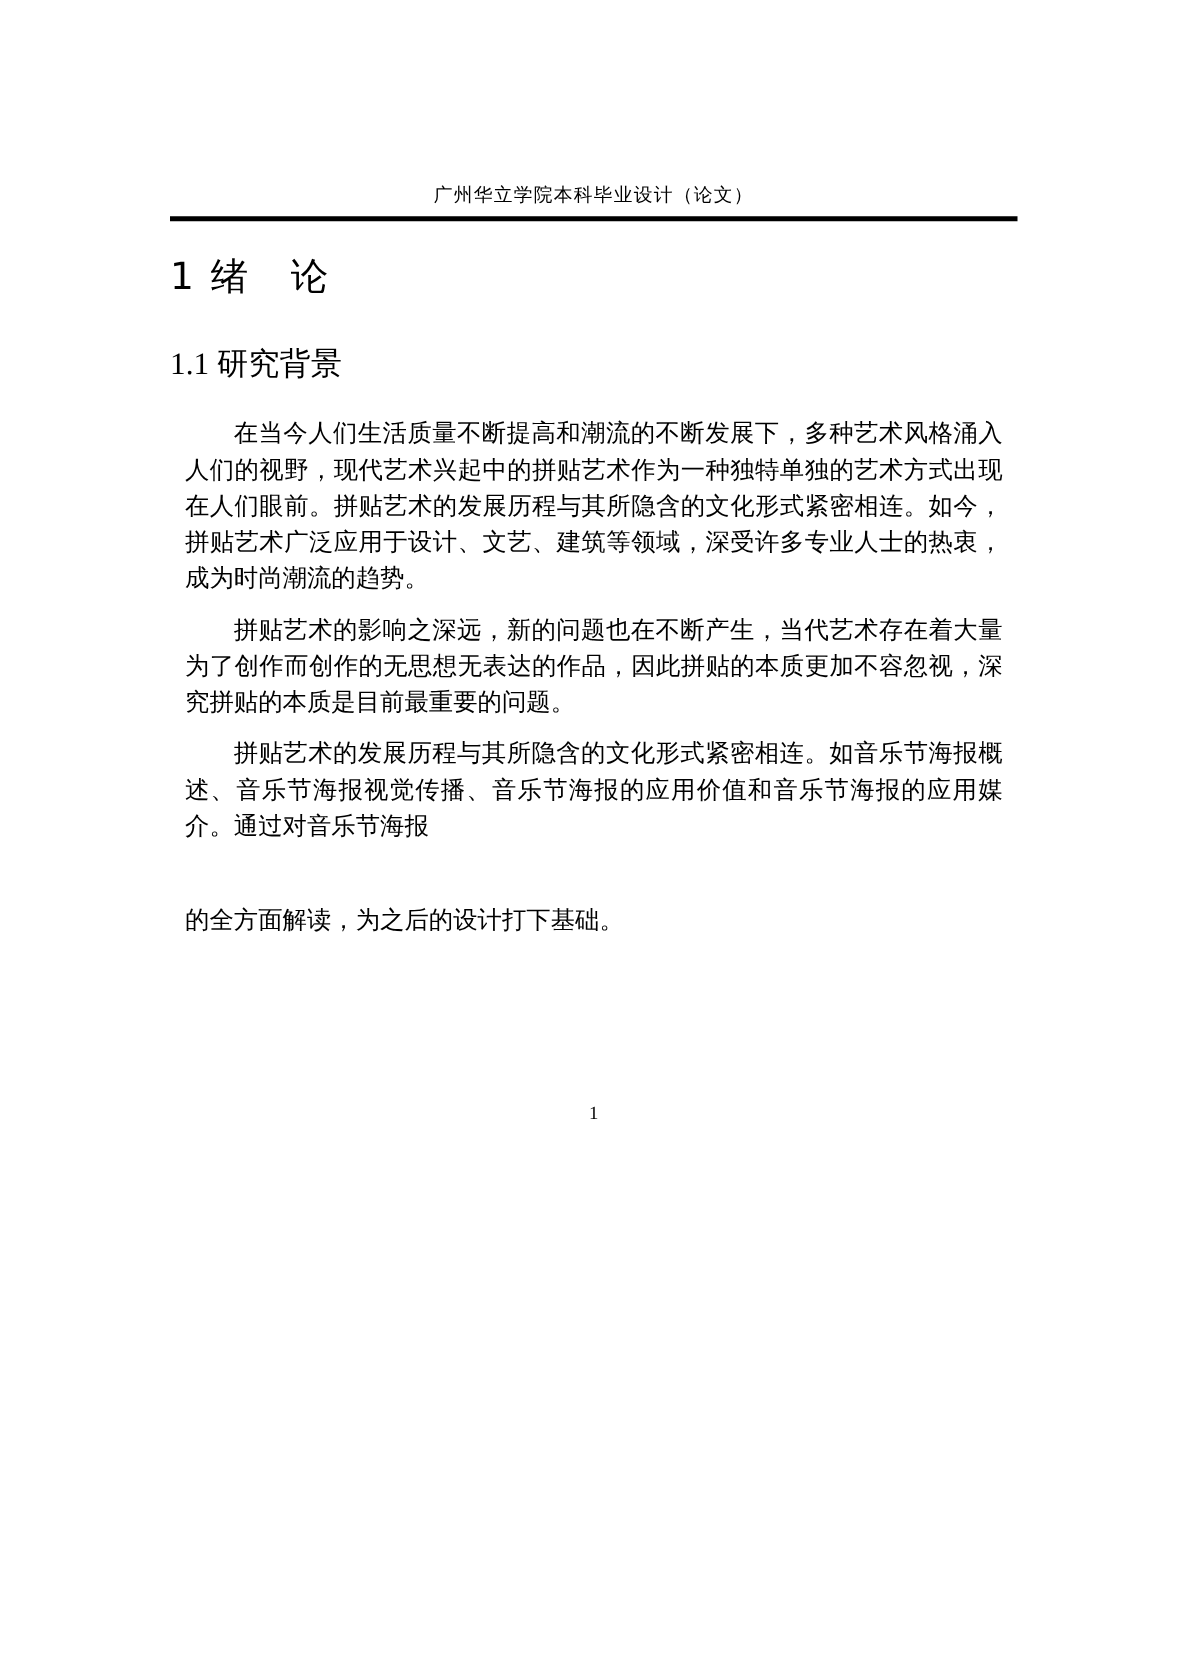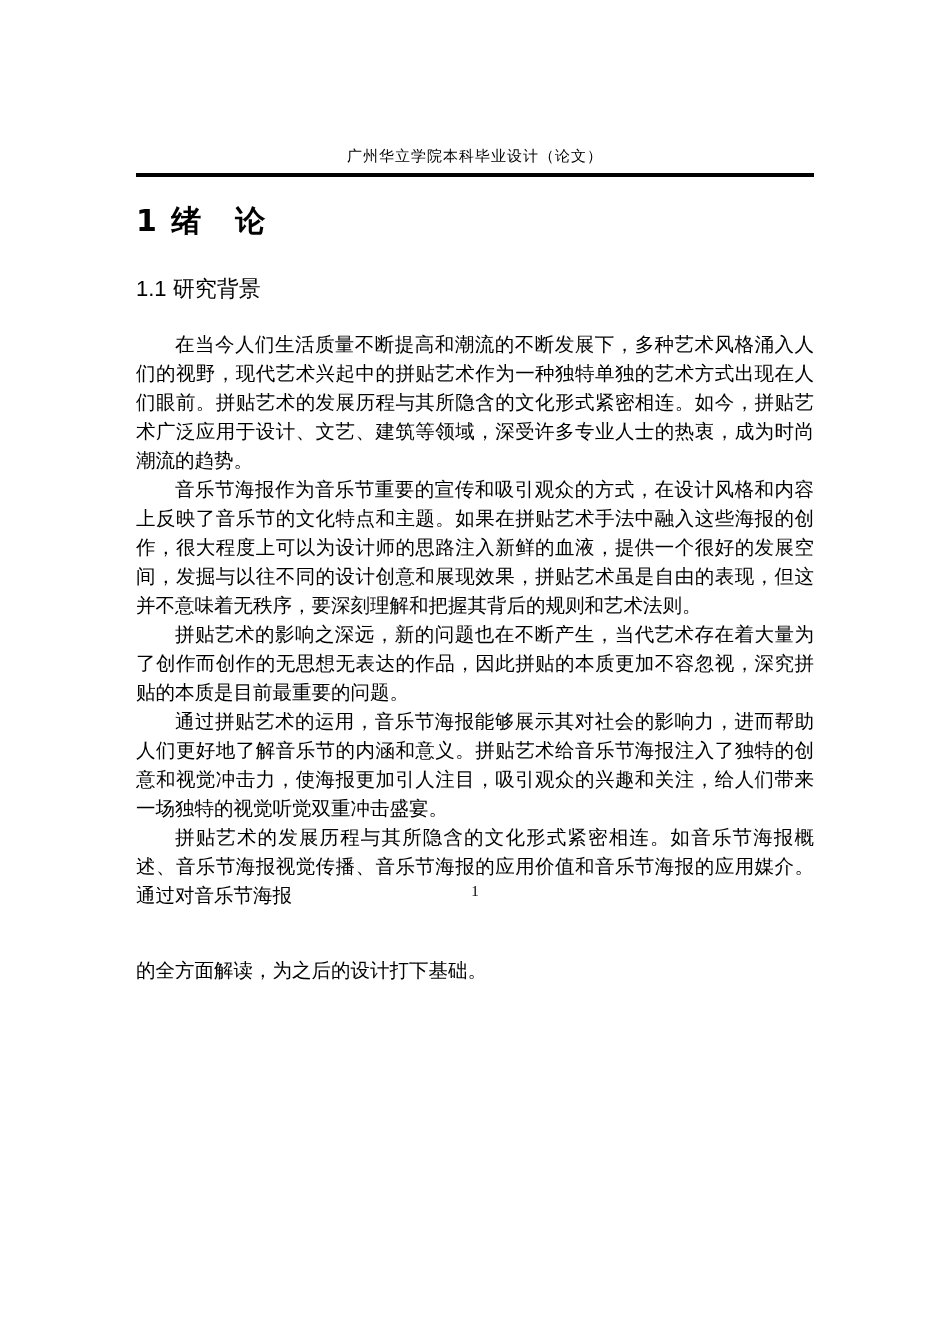--- a/index.html
+++ b/index.html
@@ -27,40 +27,40 @@
   .header-rule {
     height: 4px;
     background: #000000;
     margin-top: 7px;
     margin-bottom: 24px;
   }
 
   .doc-title {
     font-family: "DejaVu Sans", "Liberation Sans", sans-serif;
     font-size: 30px;
-    font-weight: bold;
+    font-weight: normal;
     letter-spacing: 2px;
     margin: 0;
   }
 
   .section-heading {
-    font-family: Liberation Sans, sans-serif;
-    font-size: 22px;
+    font-family: Liberation Serif, serif;
+    font-size: 25px;
     font-weight: normal;
     margin: 50px 0 26px 0;
   }
   .section-heading.first { margin-top: 32px; }
 
   .body-para {
     font-size: 19.5px;
     line-height: 29px;
     text-align: justify;
     text-justify: inter-ideograph;
     text-indent: 2em;
-    margin: 0;
+    margin: 12px;
   }
   .body-para.no-indent {
     text-indent: 0;
     margin-top: 46px;
   }
 
   .page-number {
     position: absolute;
     left: 0;
     right: 0;
@@ -75,24 +75,22 @@
 <div class="page">
   <div class="content">
 
     <div class="header-text">广州华立学院本科毕业设计（论文）</div>
     <div class="header-rule"></div>
 
     <h1 class="doc-title">1  绪　论</h1>
 
     <h2 class="section-heading first">1.1 研究背景</h2>
     <p class="body-para">在当今人们生活质量不断提高和潮流的不断发展下，多种艺术风格涌入人们的视野，现代艺术兴起中的拼贴艺术作为一种独特单独的艺术方式出现在人们眼前。拼贴艺术的发展历程与其所隐含的文化形式紧密相连。如今，拼贴艺术广泛应用于设计、文艺、建筑等领域，深受许多专业人士的热衷，成为时尚潮流的趋势。</p>
-    <p class="body-para">音乐节海报作为音乐节重要的宣传和吸引观众的方式，在设计风格和内容上反映了音乐节的文化特点和主题。如果在拼贴艺术手法中融入这些海报的创作，很大程度上可以为设计师的思路注入新鲜的血液，提供一个很好的发展空间，发掘与以往不同的设计创意和展现效果，拼贴艺术虽是自由的表现，但这并不意味着无秩序，要深刻理解和把握其背后的规则和艺术法则。</p>
 
     <p class="body-para">拼贴艺术的影响之深远，新的问题也在不断产生，当代艺术存在着大量为了创作而创作的无思想无表达的作品，因此拼贴的本质更加不容忽视，深究拼贴的本质是目前最重要的问题。</p>
-    <p class="body-para">通过拼贴艺术的运用，音乐节海报能够展示其对社会的影响力，进而帮助人们更好地了解音乐节的内涵和意义。拼贴艺术给音乐节海报注入了独特的创意和视觉冲击力，使海报更加引人注目，吸引观众的兴趣和关注，给人们带来一场独特的视觉听觉双重冲击盛宴。</p>
 
     <p class="body-para">拼贴艺术的发展历程与其所隐含的文化形式紧密相连。如音乐节海报概述、音乐节海报视觉传播、音乐节海报的应用价值和音乐节海报的应用媒介。通过对音乐节海报</p>
     <p class="body-para no-indent">的全方面解读，为之后的设计打下基础。</p>
 
   </div>
 
   <div class="page-number">1</div>
 </div>
 
 </body></html>

